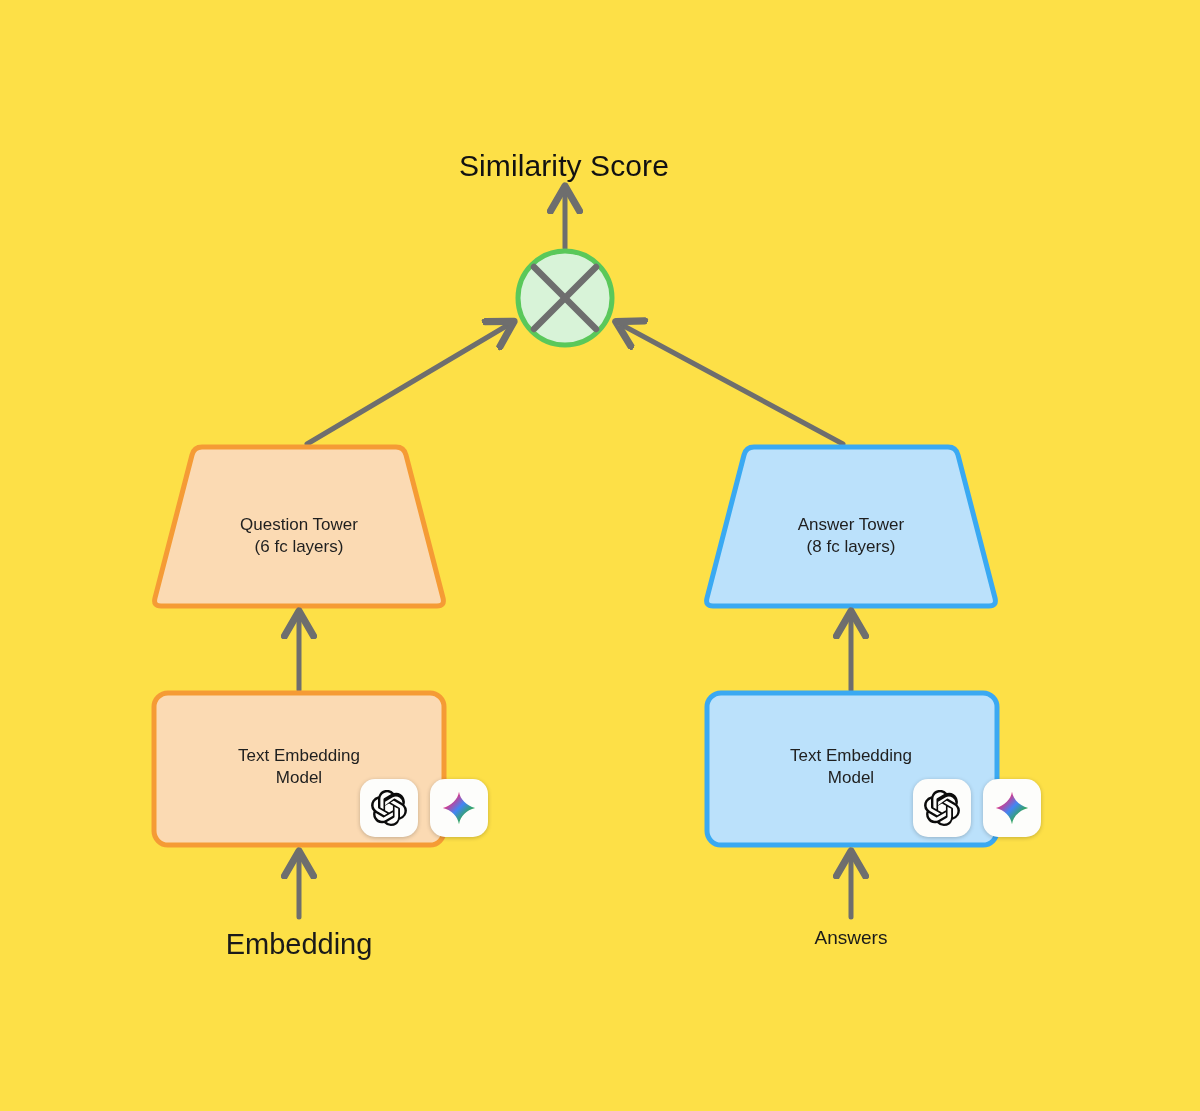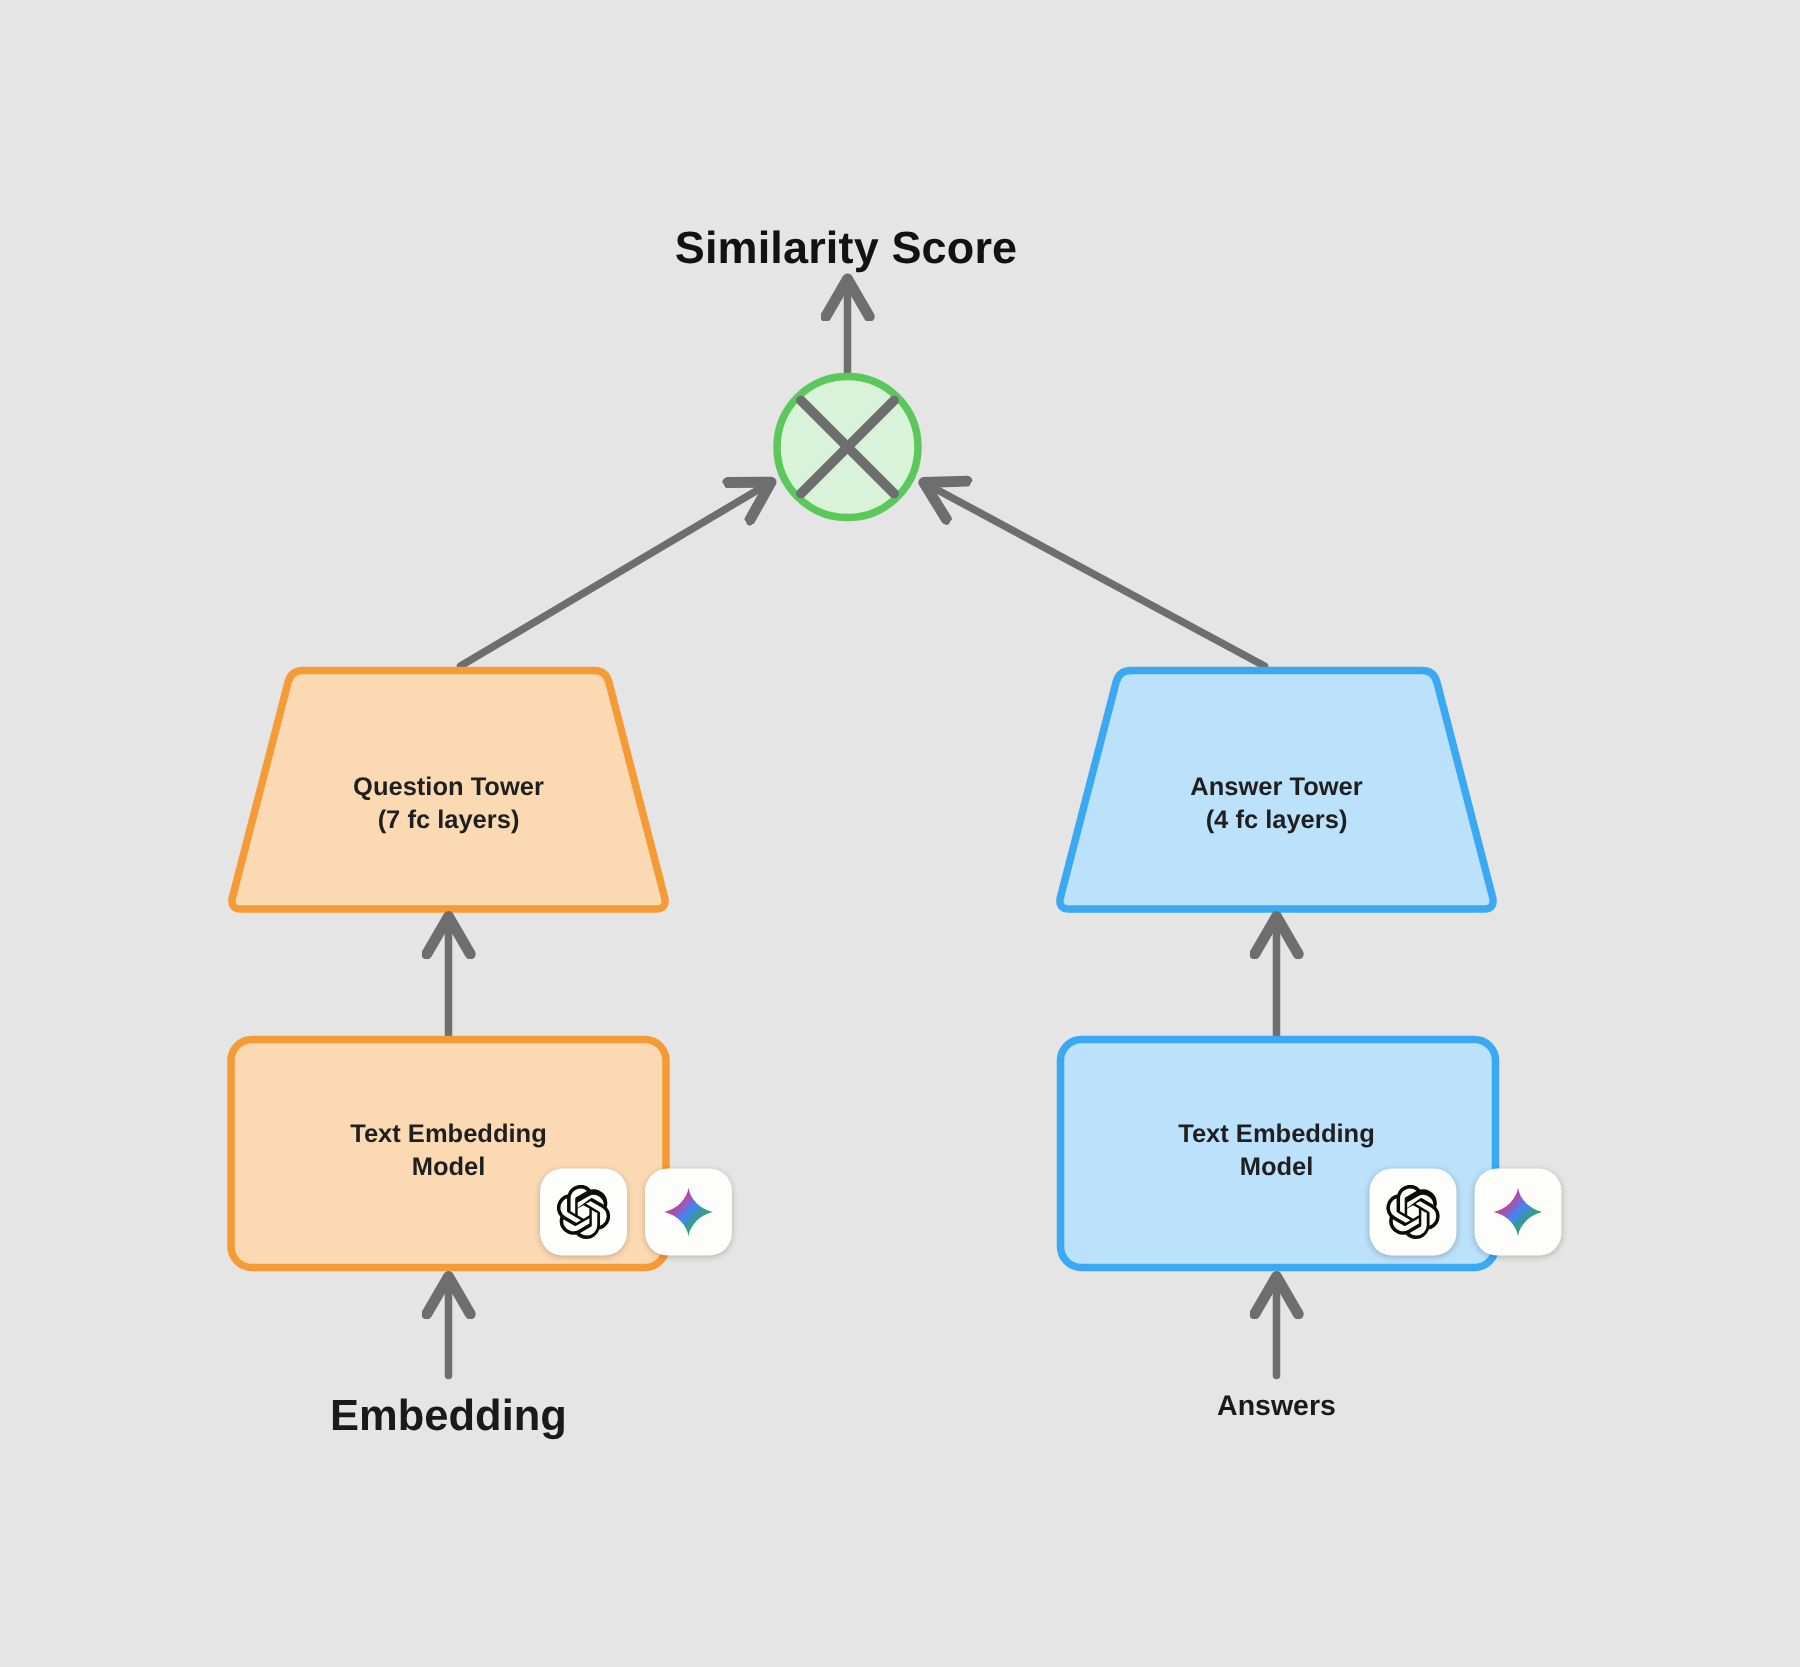--- a/index.html
+++ b/index.html
@@ -8,23 +8,22 @@
     background: #ffffff;
   }
   body {
     font-family: "Liberation Sans", sans-serif;
     -webkit-font-smoothing: antialiased;
   }
   #canvas {
     position: relative;
     width: 1200px;
     height: 1111px;
-    background: #e5e5e5;
+    background: #fde047;
     overflow: hidden;
-    font-weight: bold;
   }
   #svg-layer {
     position: absolute;
     left: 0;
     top: 0;
     width: 1200px;
     height: 1111px;
   }
   .node-label {
     position: absolute;
@@ -141,24 +140,24 @@
     <rect x="707" y="693" width="290" height="152" rx="14" ry="14" fill="#bbe1fb" stroke="#3aa9f2" stroke-width="5"></rect>
 
     <line x1="299" y1="917" x2="299" y2="858" stroke="#6e6e6e" stroke-width="5" stroke-linecap="round" marker-end="url(#arrowhead)"></line>
 
     <line x1="851" y1="917" x2="851" y2="858" stroke="#6e6e6e" stroke-width="5" stroke-linecap="round" marker-end="url(#arrowhead)"></line>
   </svg>
 
   <div class="node-label" id="similarity-score-label">Similarity Score</div>
 
   <div class="node-label" id="question-tower-label">Question Tower
-(7 fc layers)</div>
+(6 fc layers)</div>
 
   <div class="node-label" id="answer-tower-label">Answer Tower
-(4 fc layers)</div>
+(8 fc layers)</div>
 
   <div class="node-label" id="question-embed-label">Text Embedding
 Model</div>
 
   <div class="node-label" id="answer-embed-label">Text Embedding
 Model</div>
 
   <div class="node-label" id="questions-input-label">Embedding</div>
 
   <div class="node-label" id="answers-input-label">Answers</div>

